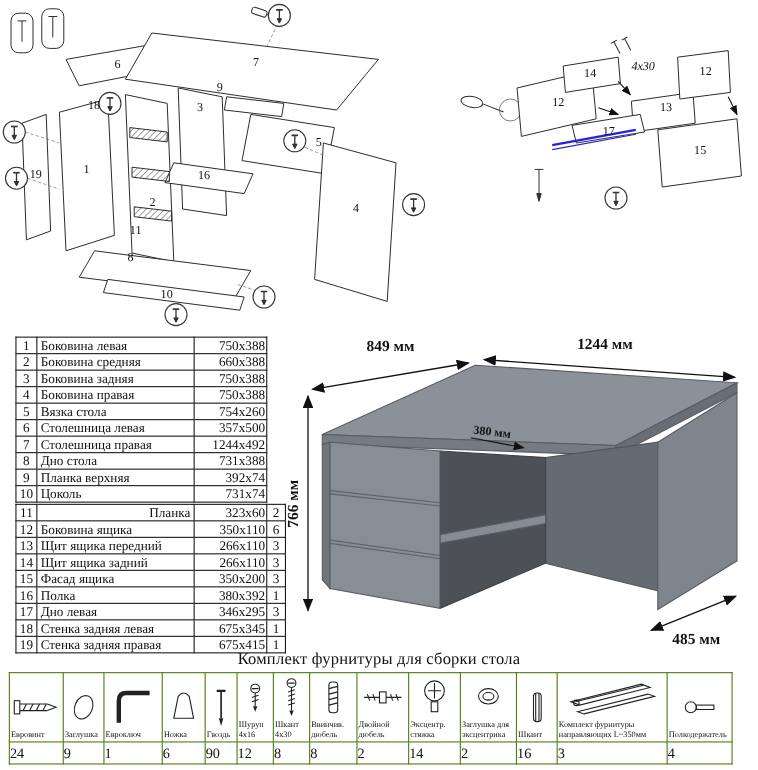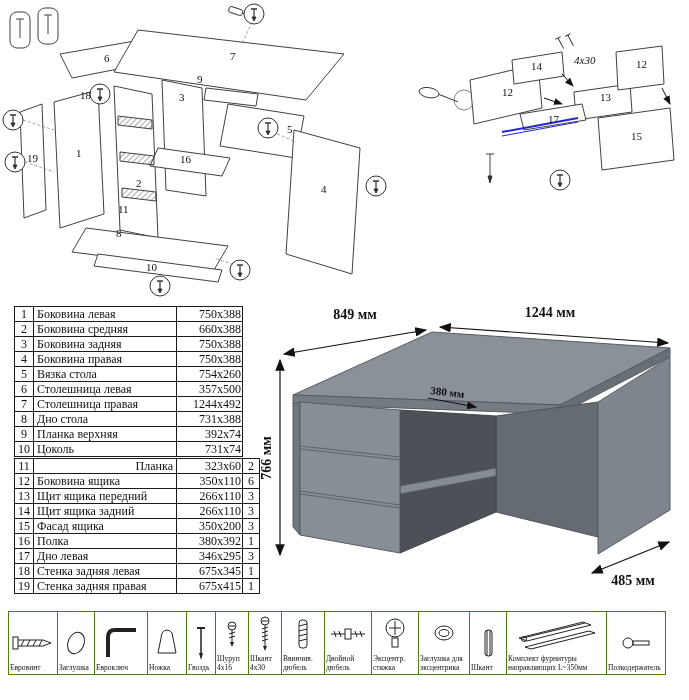--- a/index.html
+++ b/index.html
@@ -312,20 +312,21 @@
       <text x="290" y="15" font-size="14" text-anchor="middle">1244 мм</text>
       <line x1="20" y1="58" x2="20" y2="253" stroke="#111" stroke-width="1.2" marker-start="url(#ah)" marker-end="url(#ah)"></line>
       <text font-size="14" text-anchor="middle" transform="translate(11,156) rotate(-90)">766 мм</text>
       <line x1="168" y1="96" x2="216" y2="105" stroke="#111" stroke-width="1" marker-end="url(#ah)"></line>
       <text font-size="11" transform="translate(170,92) rotate(7)">380 мм</text>
       <line x1="332" y1="271" x2="409" y2="240" stroke="#111" stroke-width="1.2" marker-start="url(#ah)" marker-end="url(#ah)"></line>
       <text x="373" y="283" font-size="14" text-anchor="middle">485 мм</text>
     </g>
   </svg>
 
+  <div class="hw-title">Комплект фурнитуры для сборки стола</div>
 
   <table class="hw-table">
     <colgroup>
       <col style="width:49px">
         <col style="width:37px">
         <col style="width:53px">
         <col style="width:39px">
       <col style="width:29px">
         <col style="width:33px">
         <col style="width:33px">
@@ -508,16 +509,32 @@
           <svg width="42" height="40" viewBox="0 0 42 40">
                 <g stroke="#222" fill="none">
                   <circle cx="13" cy="20" r="5"></circle>
                   <rect x="18" y="18" width="16" height="4"></rect>
                 </g>
               </svg>
         </div>
         <div class="hw-label">Полкодержатель</div>
       </td>
     </tr>
+    <tr class="hw-qty-row">
+      <td>24</td>
+      <td>9</td>
+      <td>1</td>
+      <td>6</td>
+      <td>90</td>
+      <td>12</td>
+      <td>8</td>
+      <td>8</td>
+      <td>2</td>
+      <td>14</td>
+      <td>2</td>
+      <td>16</td>
+      <td>3</td>
+      <td>4</td>
+    </tr>
     </tbody>
   </table>
 
 </div>
 
 </body></html>

